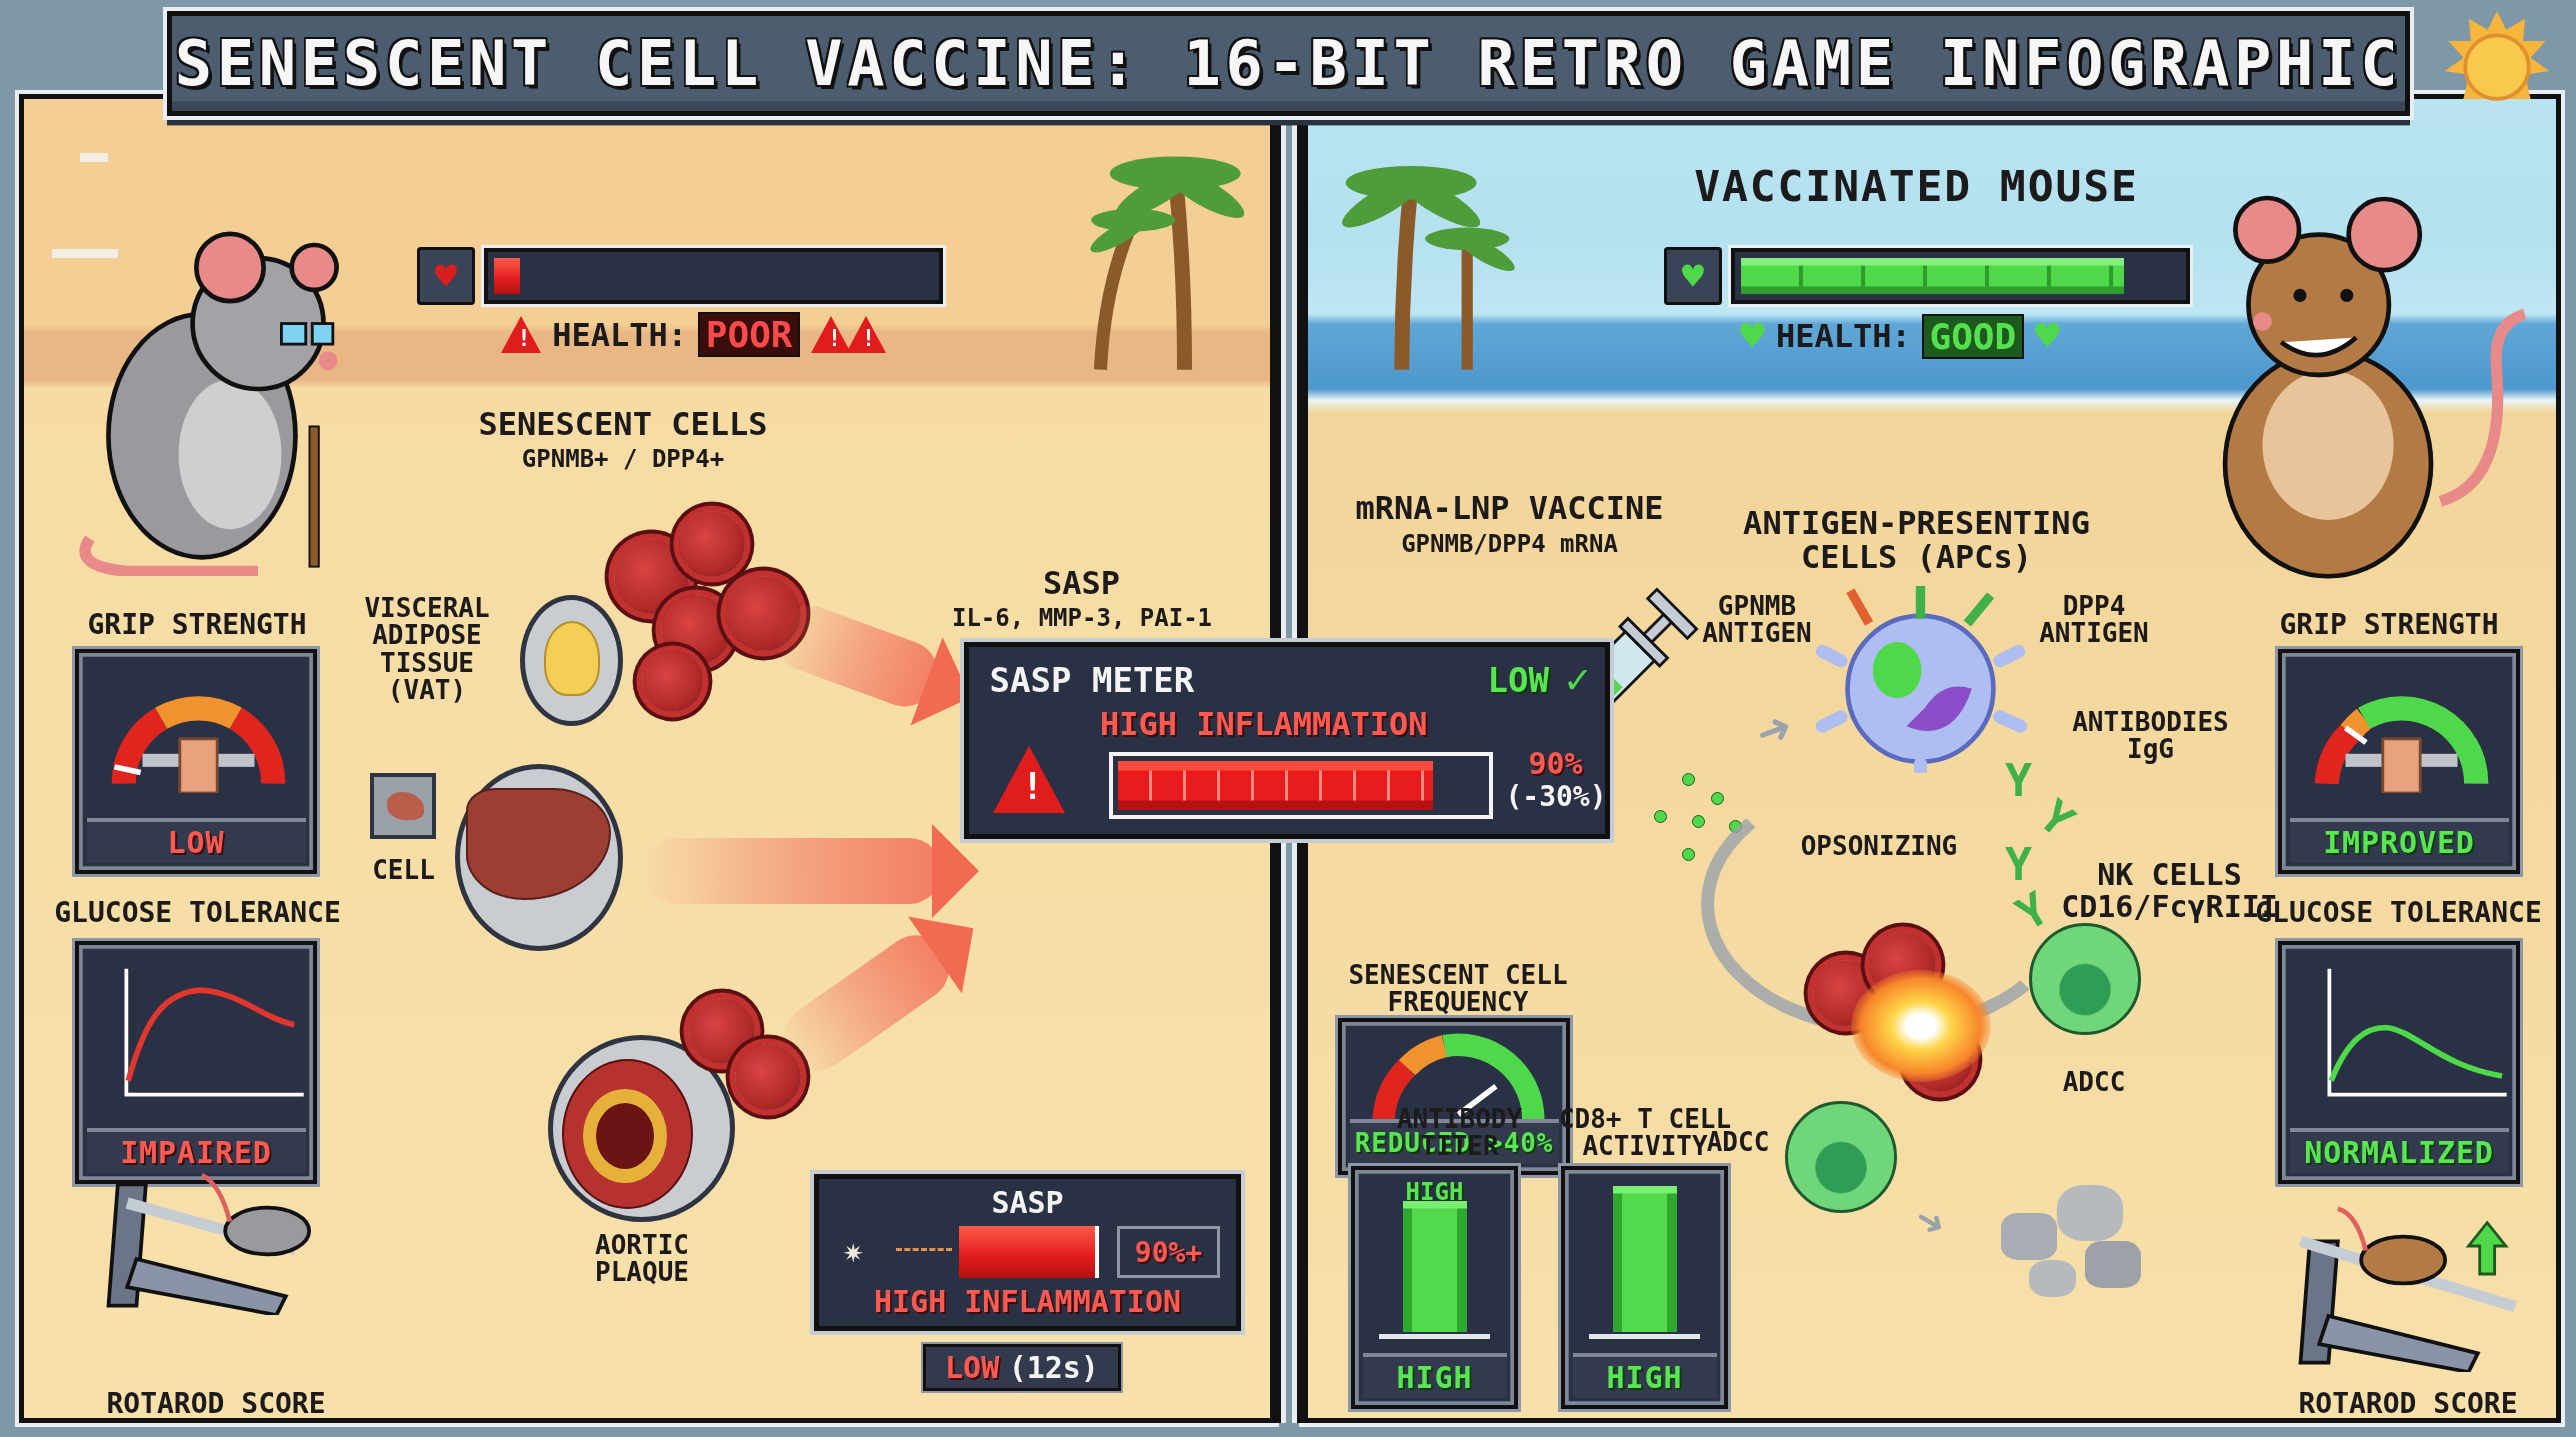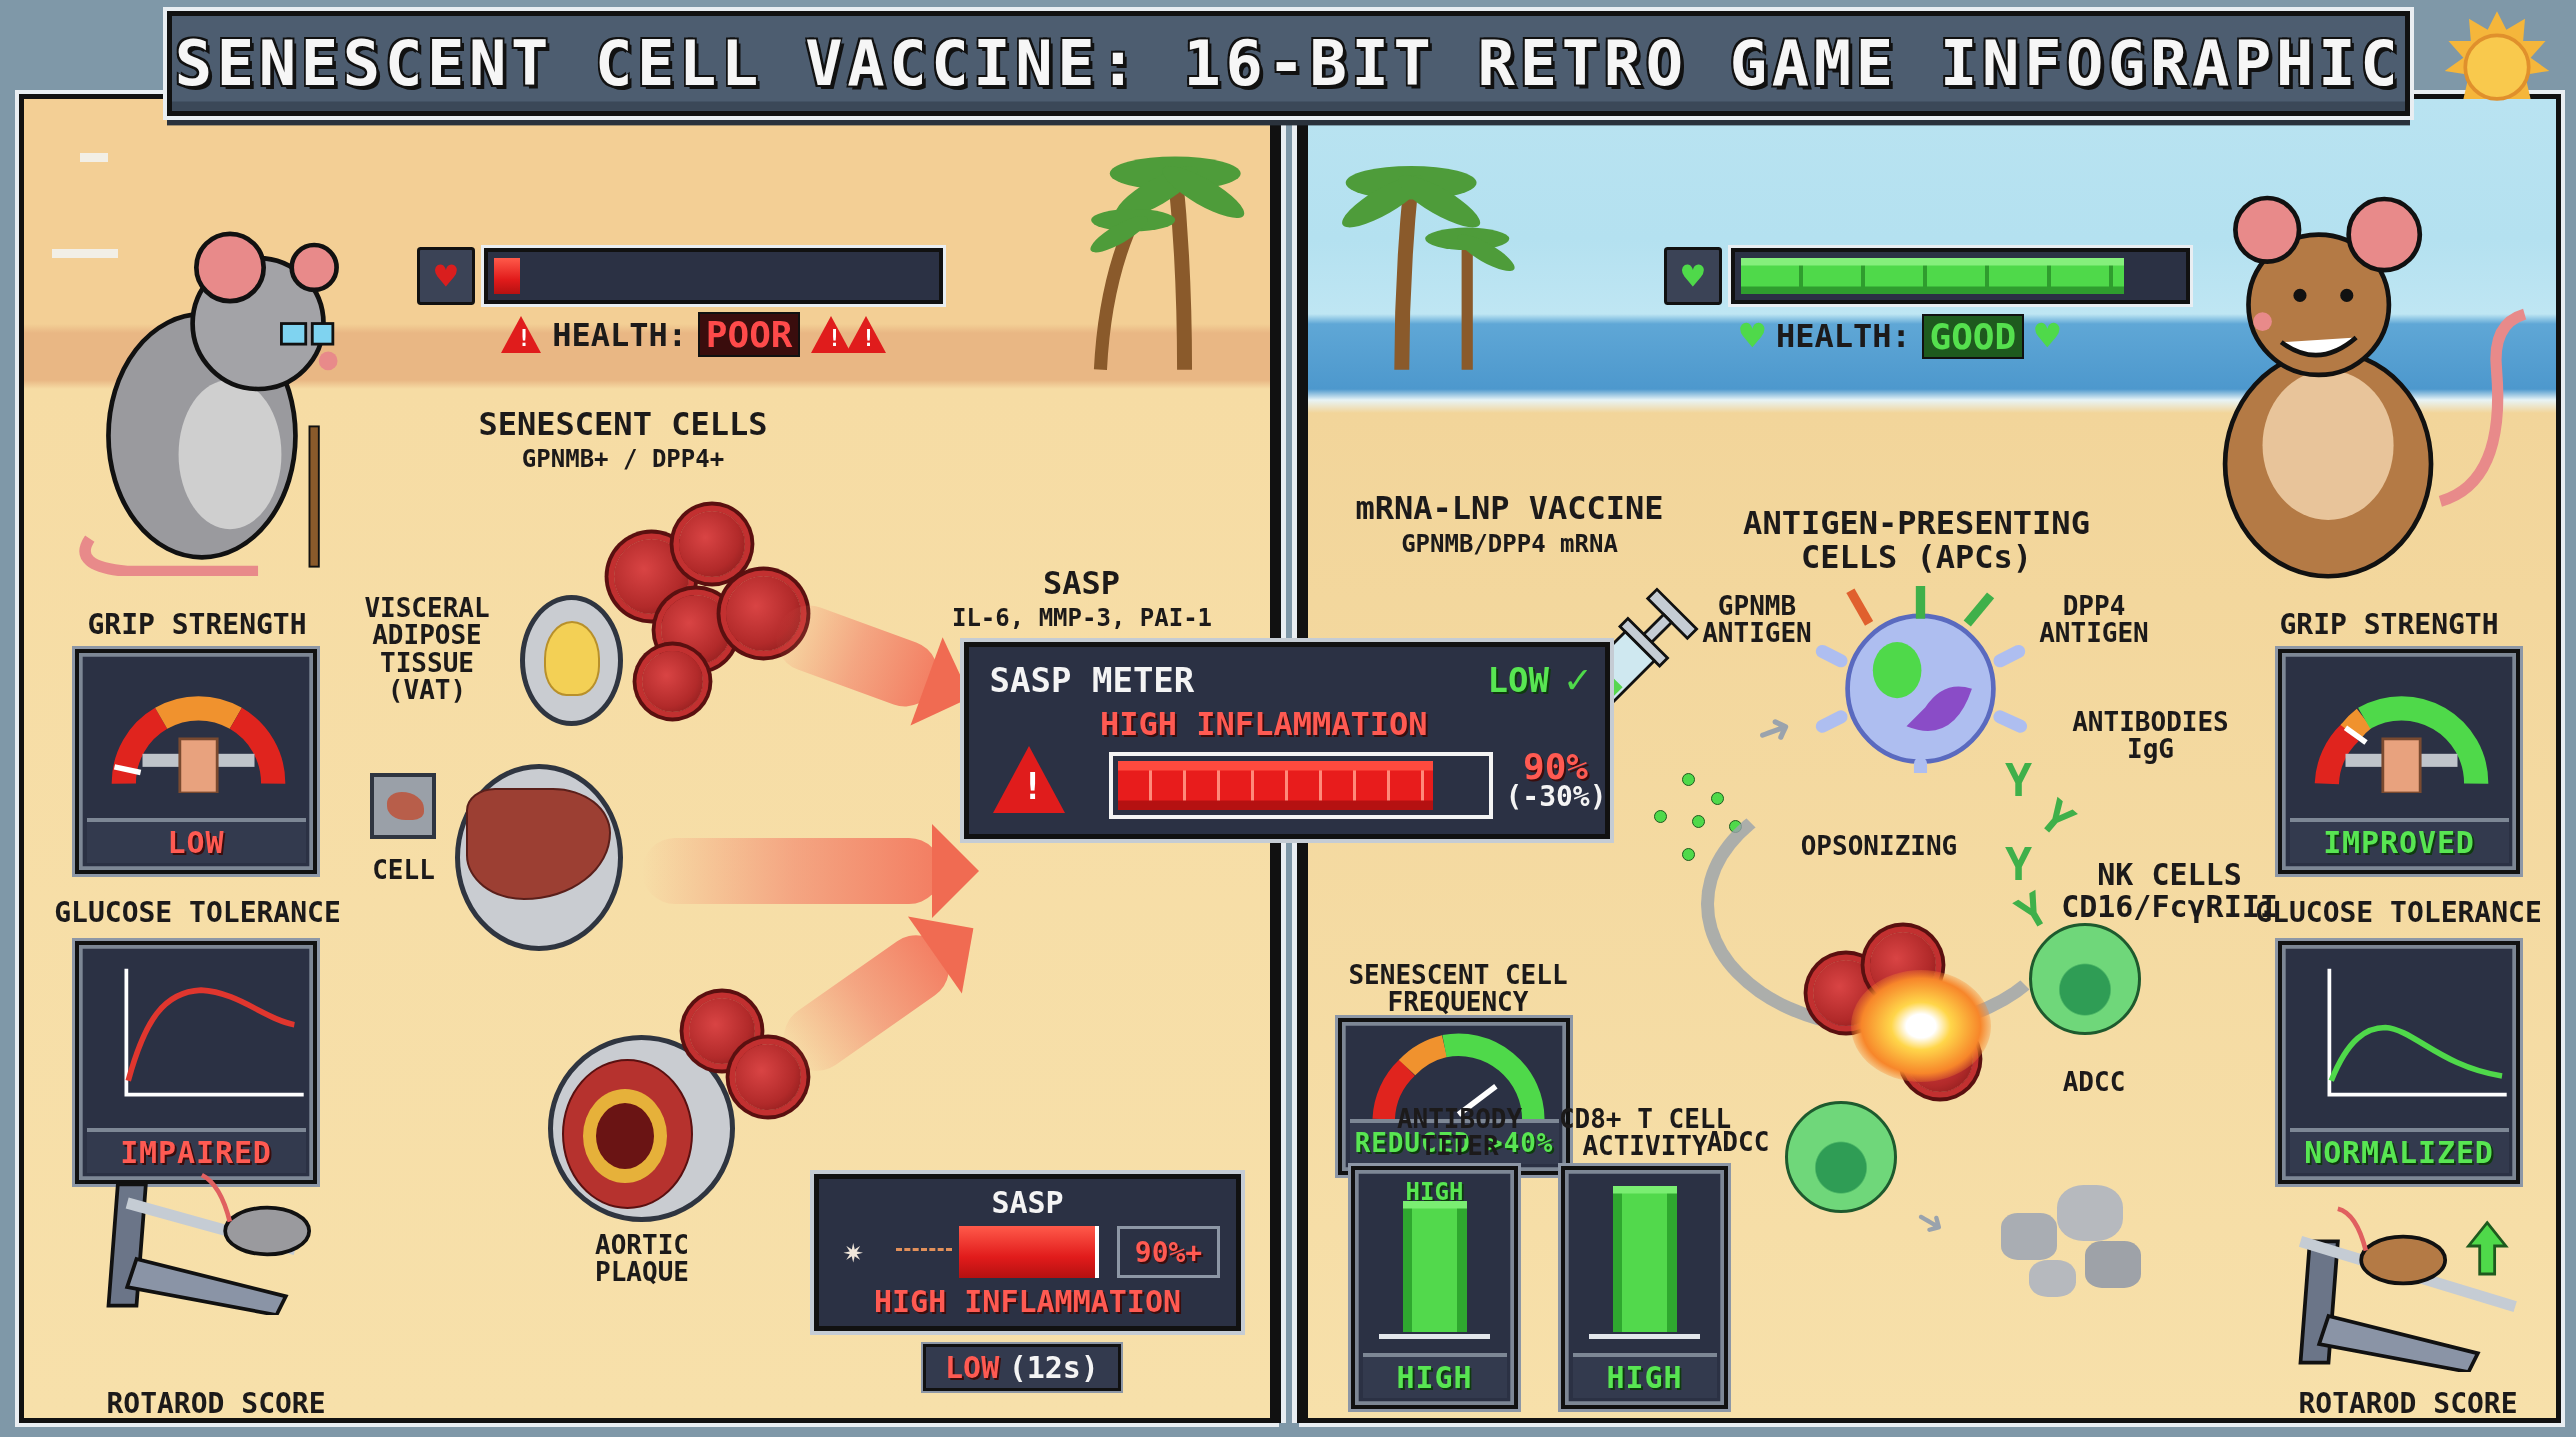--- a/index.html
+++ b/index.html
@@ -323,38 +323,39 @@
   <div class="abs" style="right:15px;top:7.5px;font-size:41px;color:#4fd94a;font-weight:bold;">✓</div>
   <div class="abs red-txt" style="left:131px;top:58px;font-size:32px;font-weight:bold;">HIGH INFLAMMATION</div>
   <div class="abs" style="left:24px;top:99px;">
     <div class="warn-tri" style="border-left-width:36px;border-right-width:36px;border-bottom-width:67px;">
         <span style="left:-7.5px;top:19px;font-size:37px;">!</span>
       </div>
   </div>
   <div class="sasp-bar">
     <div class="sasp-fill" style="width:86%;"></div>
   </div>
-  <div class="abs red-txt" style="left:535px;top:99px;width:103px;text-align:center;font-size:36px;font-weight:bold;">90%</div>
+  <div class="abs red-txt" style="left:535px;top:99px;width:103px;text-align:center;font-size:30px;font-weight:bold;">90%</div>
   <div class="abs white-txt" style="left:526px;top:133px;width:122px;text-align:center;font-size:28px;font-weight:bold;">(-30%)</div>
 </div>
 
 <div class="panel panel-right">
 
   <svg class="abs" style="left:19px;top:37px;" width="215" height="243" viewBox="0 0 230 260">
     <path d="M80 250 Q80 150 90 50" stroke="#8a5a2b" stroke-width="16" fill="none"></path>
     <path d="M150 250 Q150 160 150 100" stroke="#8a5a2b" stroke-width="12" fill="none"></path>
     <g fill="#4e9c3a">
         <ellipse cx="90" cy="50" rx="70" ry="18"></ellipse>
         <ellipse cx="60" cy="70" rx="50" ry="14" transform="rotate(-30 60 70)"></ellipse>
         <ellipse cx="120" cy="70" rx="50" ry="14" transform="rotate(30 120 70)"></ellipse>
     <ellipse cx="150" cy="110" rx="45" ry="12"></ellipse>
         <ellipse cx="170" cy="125" rx="35" ry="10" transform="rotate(30 170 125)"></ellipse>
       </g>
   </svg>
 
+  <div class="heading abs" style="left:281px;top:62px;width:655px;">VACCINATED MOUSE</div>
 
   <div class="abs" style="left:356px;top:148px;display:flex;gap:9.4px;align-items:center;">
     <div class="hb-icon">
         <span style="color:#4fd94a;">♥</span>
       </div>
     <div class="hb-track" style="width:459px;">
       <div class="hb-fill green" style="width:87%;"></div>
     </div>
   </div>
   <div class="abs health-line" style="left:432px;top:213px;">

